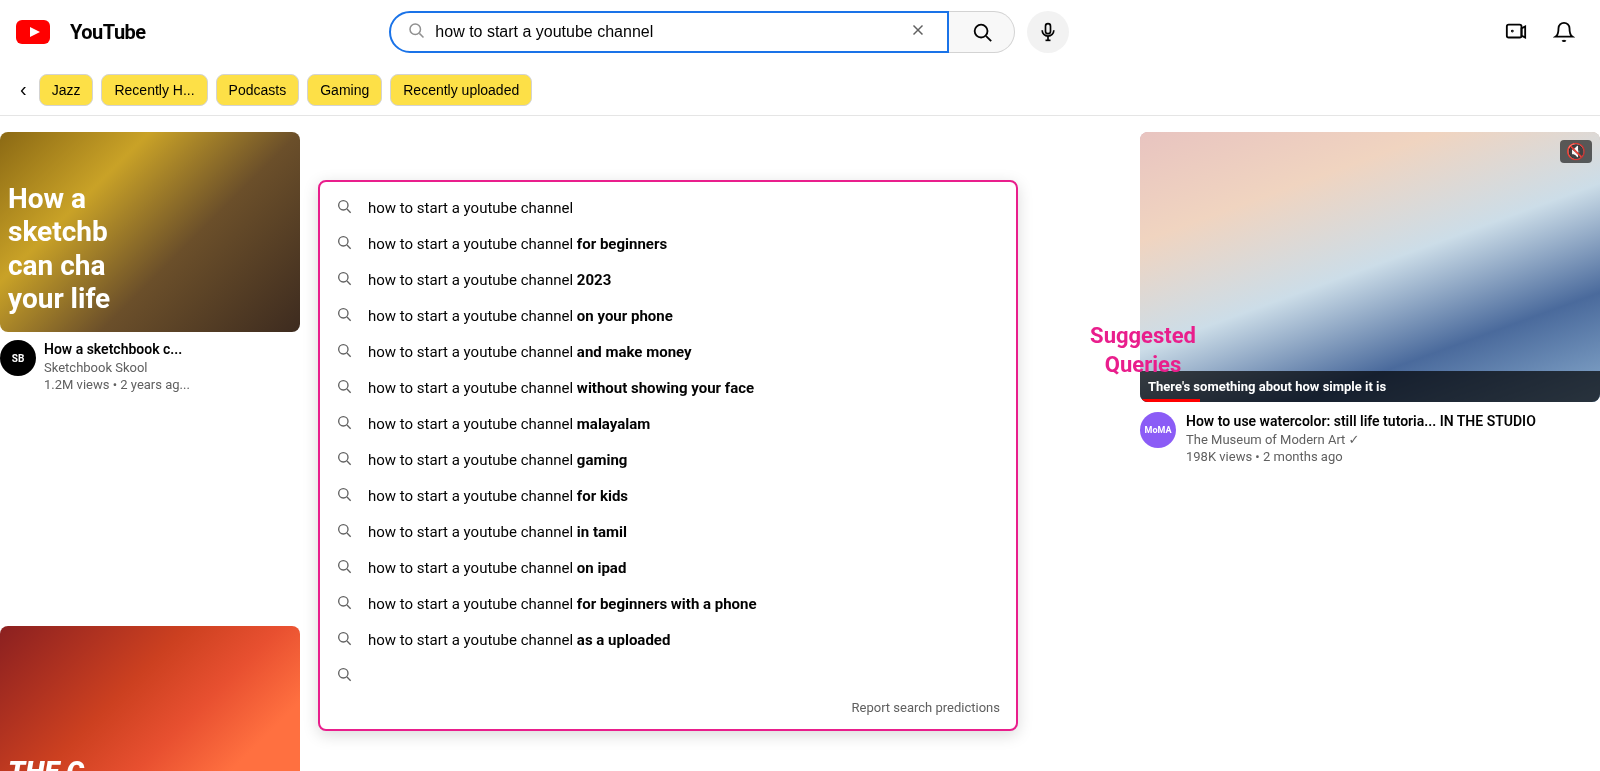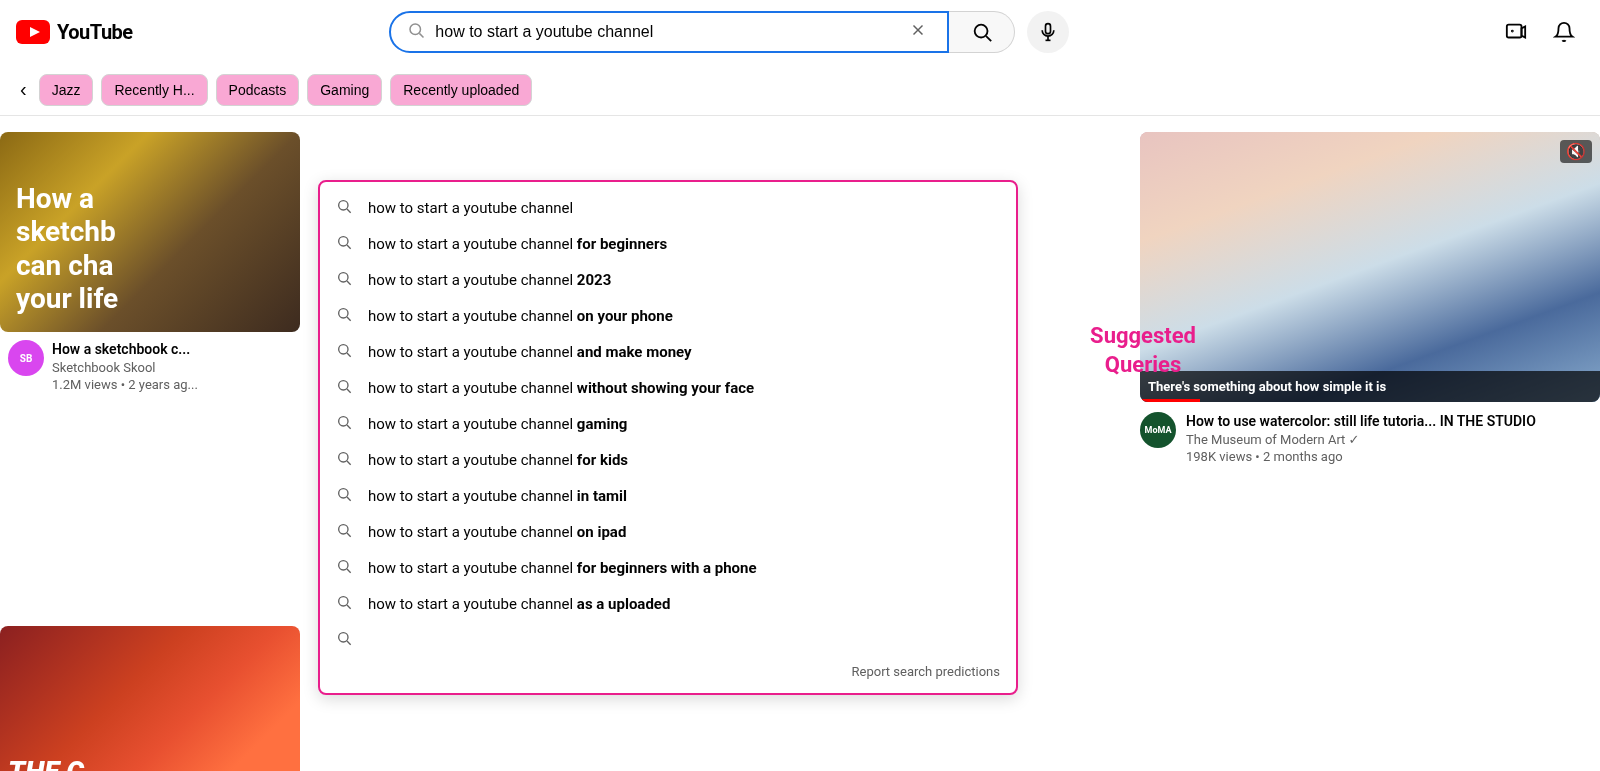--- a/index.html
+++ b/index.html
@@ -11,21 +11,21 @@
       align-items: center;
       padding: 8px 16px;
       height: 64px;
       background: #fff;
       position: relative;
       z-index: 100;
     }
     .logo-area {
       display: flex;
       align-items: center;
-      gap: 7px;
+      gap: 20px;
       min-width: 160px;
     }
     .yt-icon {
       width: 34px;
       height: 24px;
     }
     .yt-text {
       font-size: 20px;
       font-weight: 700;
       letter-spacing: -0.5px;
@@ -132,21 +132,21 @@
       cursor: pointer;
       font-size: 20px;
       color: #030303;
       padding: 4px;
     }
     .filter-chip {
       height: 32px;
       padding: 8px 12px;
       border-radius: 8px;
       border: 1px solid #d3d3d3;
-      background: #f9a8d4;
+      background: #fde047;
       cursor: pointer;
       font-size: 14px;
       white-space: nowrap;
       display: flex;
       align-items: center;
     }
 
     
     .main-content {
       display: flex;
@@ -166,46 +166,45 @@
       width: 300px;
       height: 200px;
       background: linear-gradient(135deg, #8B6914 0%, #c9a227 30%, #6B4F2A 60%, #3d2b1f 100%);
       border-radius: 8px;
       overflow: hidden;
       position: relative;
     }
     .video-thumb-text {
       position: absolute;
       bottom: 16px;
-      left: 16px;
+      left: 8px;
       color: #fff;
       font-size: 28px;
       font-weight: 700;
       line-height: 1.2;
     }
     .video-info-row {
       display: flex;
       align-items: flex-start;
       margin-top: 8px;
       gap: 8px;
       padding-right: 8px;
     }
     .channel-avatar {
       width: 36px;
       height: 36px;
       border-radius: 50%;
-      background: #d946ef;
+      background: #000000;
       flex-shrink: 0;
       display: flex;
       align-items: center;
       justify-content: center;
       color: #fff;
       font-size: 10px;
       font-weight: 700;
-      margin-left: 8px;
     }
     .video-meta {
       flex: 1;
     }
     .video-title-text {
       font-size: 14px;
       font-weight: 600;
       color: #030303;
       line-height: 1.3;
     }
@@ -254,21 +253,21 @@
     .right-card-info {
       display: flex;
       align-items: flex-start;
       gap: 10px;
       margin-top: 10px;
     }
     .moma-avatar {
       width: 36px;
       height: 36px;
       border-radius: 50%;
-      background: #14532d;
+      background: #8b5cf6;
       flex-shrink: 0;
       display: flex;
       align-items: center;
       justify-content: center;
       color: #fff;
       font-size: 9px;
       font-weight: 700;
     }
 
     
@@ -511,20 +510,29 @@
     <div class="autocomplete-item">
       <span class="search-ic">
         <svg width="16" height="16" viewBox="0 0 24 24" fill="none" stroke="#606060" stroke-width="2">
           <circle cx="11" cy="11" r="7"></circle>
             <line x1="16.5" y1="16.5" x2="22" y2="22"></line>
         </svg>
       </span>
       <span class="query-text">how to start a youtube channel <span class="query-suffix">without showing your face</span></span>
     </div>
 
+    <div class="autocomplete-item">
+      <span class="search-ic">
+        <svg width="16" height="16" viewBox="0 0 24 24" fill="none" stroke="#606060" stroke-width="2">
+          <circle cx="11" cy="11" r="7"></circle>
+            <line x1="16.5" y1="16.5" x2="22" y2="22"></line>
+        </svg>
+      </span>
+      <span class="query-text">how to start a youtube channel <span class="query-suffix">malayalam</span></span>
+    </div>
 
     <div class="autocomplete-item">
       <span class="search-ic">
         <svg width="16" height="16" viewBox="0 0 24 24" fill="none" stroke="#606060" stroke-width="2">
           <circle cx="11" cy="11" r="7"></circle>
             <line x1="16.5" y1="16.5" x2="22" y2="22"></line>
         </svg>
       </span>
       <span class="query-text">how to start a youtube channel <span class="query-suffix">gaming</span></span>
     </div>

